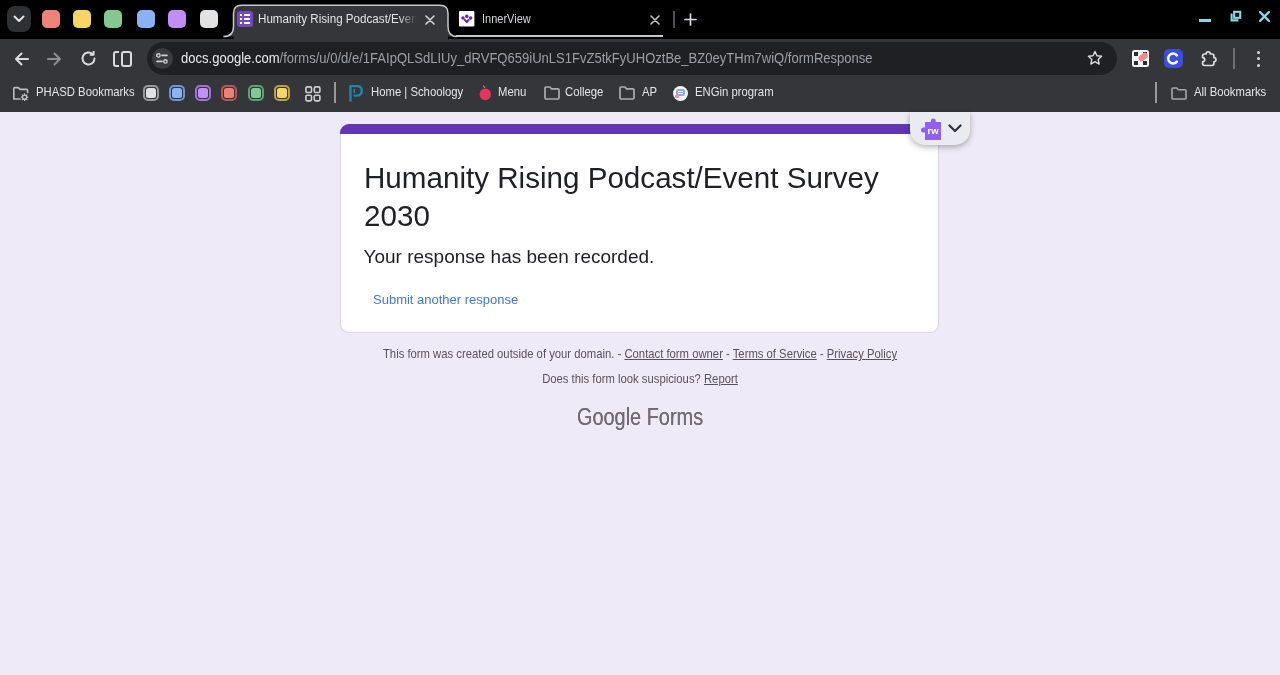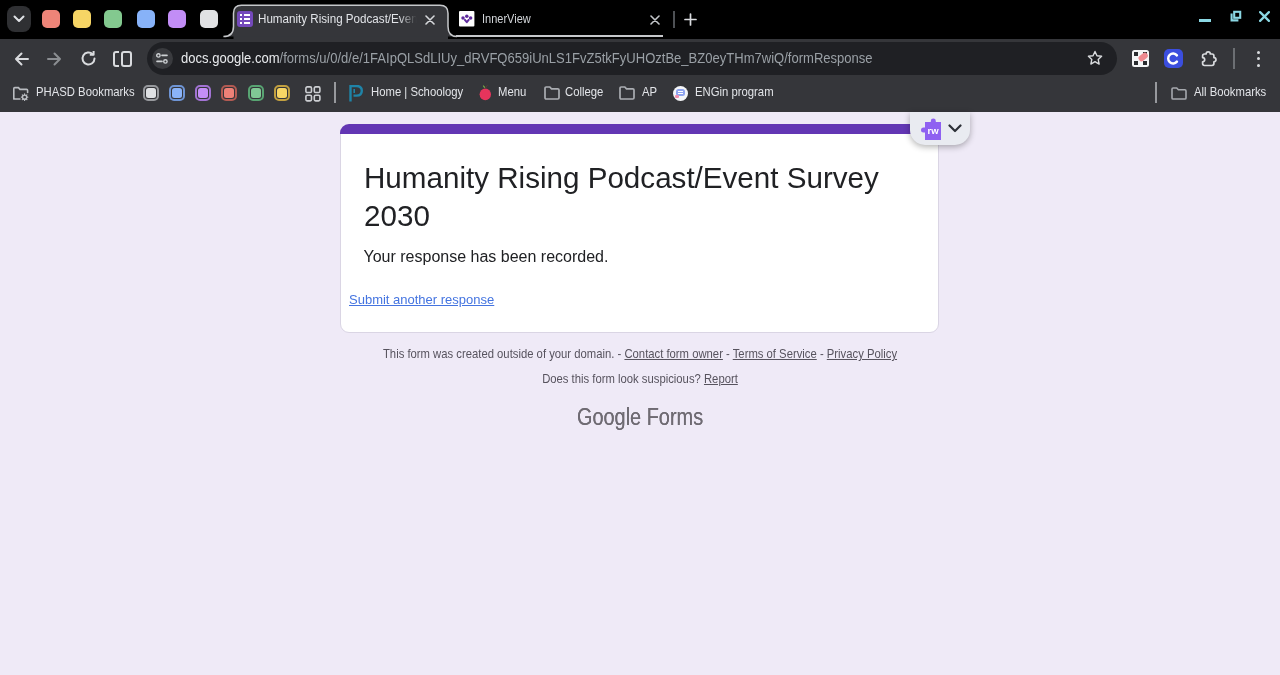--- a/index.html
+++ b/index.html
@@ -193,22 +193,22 @@
   <path d="M1 10.9 V2.1 Q1 1 2.1 1 H5.7 L7.4 2.8 H13.9 Q15 2.8 15 3.9 V10.9 Q15 12 13.9 12 H2.1 Q1 12 1 10.9 Z" fill="none" stroke="#a6a9ae" stroke-width="1.6"></path>
 </svg>
 <div class="abs" style="left:1194px;top:85.4px;font-size:13px;line-height:14px;color:#e2e4e8;transform:scaleX(0.87);transform-origin:left center;white-space:nowrap;">All Bookmarks</div>
 
 <div class="abs" style="left:0;top:112px;width:1280px;height:563px;background:#efeaf7;"></div>
 
 <div class="abs" style="left:340px;top:124px;width:599px;height:209px;background:#fff;border:1px solid #dad5e4;border-radius:9px;"></div>
 <div class="abs" style="left:340px;top:124px;width:599px;height:10px;background:#6336b4;border-radius:9px 9px 0 0;"></div>
 
 <div class="abs" style="left:364px;top:159.2px;width:560px;font-size:29.6px;line-height:37.4px;color:#202124;">Humanity Rising Podcast/Event Survey 2030</div>
-<div class="abs" style="left:363.5px;top:248.1px;font-size:16px;line-height:18px;color:#202124;">Your response has been recorded.</div>
-<div class="abs" style="left:349px;top:291.2px;font-size:13px;line-height:18px;color:#4474e0;text-decoration:underline;">Submit another response</div>
+<div class="abs" style="left:363.5px;top:248.1px;font-size:19px;line-height:18px;color:#202124;">Your response has been recorded.</div>
+<div class="abs" style="left:373px;top:291.2px;font-size:13px;line-height:18px;color:#4474e0;">Submit another response</div>
 
 <div class="abs" style="left:0px;top:346.4px;width:1280px;text-align:center;font-size:13px;line-height:15px;color:#57535e;transform:scaleX(0.868);transform-origin:center;">This form was created outside of your domain. - <span style="text-decoration:underline;">Contact form owner</span> - <span style="text-decoration:underline;">Terms of Service</span> - <span style="text-decoration:underline;">Privacy Policy</span></div>
 <div class="abs" style="left:0px;top:370.9px;width:1280px;text-align:center;font-size:13px;line-height:15px;color:#57535e;transform:scaleX(0.868);transform-origin:center;">Does this form look suspicious? <span style="text-decoration:underline;">Report</span></div>
 
 <div class="abs" style="left:0px;top:402.9px;width:1280px;text-align:center;font-size:23px;line-height:28px;color:#6f6b73;transform:scaleX(0.866);transform-origin:center;text-shadow:0 0 0.6px #6f6b73;">Google Forms</div>
 
 <div class="abs" style="left:910px;top:112px;width:60px;height:32.5px;background:#e9ebf1;border-radius:0 0 15px 15px;box-shadow:0 2px 6px rgba(0,0,0,0.3);"></div>
 <svg class="abs" style="left:917px;top:116px;" width="30" height="26" viewBox="0 0 30 26">
   <path d="M8 6 H13.8 V5 Q13.8 2.6 16.3 2.6 Q18.8 2.6 18.8 5 V6 H24 V24 H8 V16.5 H6.5 Q4 16.5 4 14 Q4 11.5 6.5 11.5 H8 Z" fill="#8f61f1"></path>
   <text x="16" y="17.5" font-size="9.5" font-weight="bold" fill="#fff" text-anchor="middle" font-family="Liberation Sans,sans-serif">rw</text>

